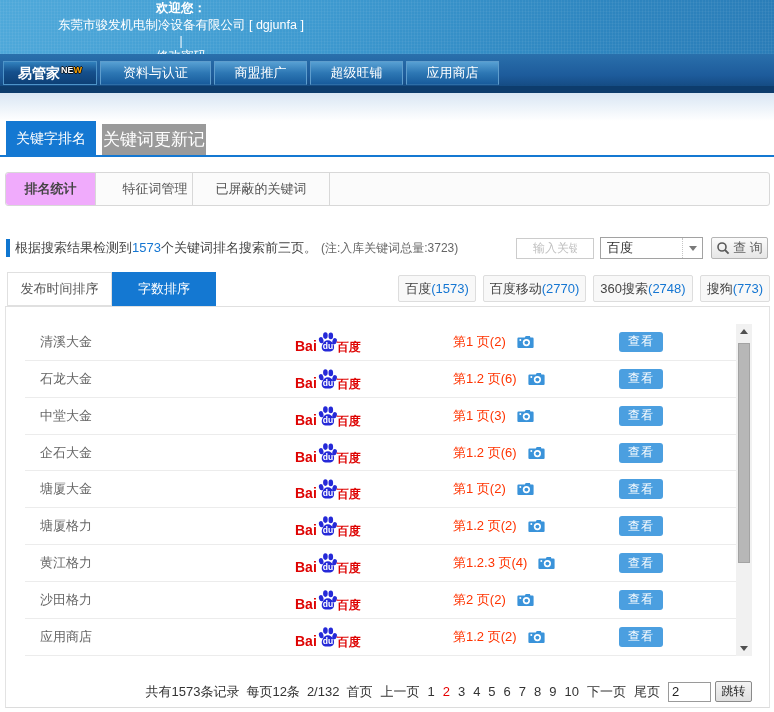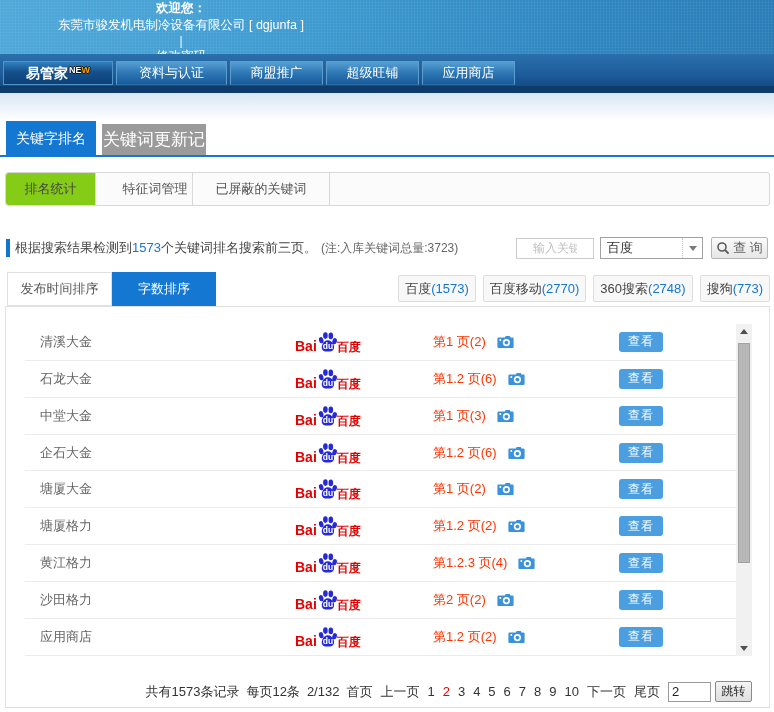--- a/index.html
+++ b/index.html
@@ -36,21 +36,21 @@
   .page-tabs { position:absolute; left:0; top:121px; width:774px; height:36px; }
   .page-tabs::after { content:""; position:absolute; left:0; top:34px; width:100%; height:2px; background:#1478d2; }
   .ptab { position:absolute; color:#fff; text-align:center; cursor:pointer; }
   .ptab.active { left:6px; width:90px; height:34px; top:0; background:#1478d2; font-size:14px; line-height:34px; }
   .ptab.inactive { left:102px; width:104px; height:31px; top:3px; background:#9a9a9a; font-size:17px; line-height:31px; }
   
   .subtab-bar { position:absolute; left:5px; top:172px; width:765px; height:34px;
     background:#fbfbfb; border:1px solid #d8d8d8; border-radius:3px; display:flex; }
   .subtab { height:32px; line-height:32px; text-align:center; font-size:13px; color:#555;
     border-right:1px solid #d8d8d8; cursor:pointer; }
-  .subtab.active { background:#84cc16; color:#444; border-top-left-radius:3px; border-bottom-left-radius:3px; }
+  .subtab.active { background:#f0abfc; color:#444; border-top-left-radius:3px; border-bottom-left-radius:3px;font-weight:bold; }
   .subtab.t0 { width:90px; } .subtab.t1 { width:97px;padding-left:22px; } .subtab.t2 { width:137px; }
   
   .info-row { position:absolute; left:5px; top:235px; width:765px; height:26px;
     display:flex; align-items:center; }
   .accent { width:4px; height:18px; background:#0f76d0; margin-left:1px; margin-right:5px; }
   .summary { font-size:13px; color:#444; white-space:nowrap; }
   .summary .cnt { color:#1576d2; }
   .summary .note { font-size:12px; color:#666; margin-left:4px; }
   .search-area { margin-left:auto; margin-right:2px; display:flex; align-items:center; }
   .kw-input { width:78px; height:21px; border:1px solid #ccc; font-size:12px; color:#444;
@@ -81,21 +81,21 @@
   .table-box { position:absolute; left:5px; top:307px; width:765px; height:401px;
     border-left:1px solid #e3e3e3; border-right:1px solid #e3e3e3; border-bottom:1px solid #dcdcdc; background:#fff; }
   .rows { position:absolute; left:19px; top:17px; width:711px; }
   .row { position:relative; height:36.86px; border-bottom:1px solid #ececec; }
   .row .kw { position:absolute; left:15px; top:50%; transform:translateY(-50%); font-size:13px; color:#666; }
   .row .logo { position:absolute; left:270px; top:50%; transform:translateY(-50%);
     display:flex; align-items:flex-end; }
   .logo .bai { color:#de0302; font-weight:bold; font-size:14px; line-height:13px; letter-spacing:0; }
   .logo .cn  { color:#de0302; font-weight:bold; font-size:12px; line-height:12px; }
   .logo svg { margin:0 -1px 0 0; display:block; }
-  .row .rankwrap { position:absolute; left:408px; top:50%; transform:translateY(-50%);
+  .row .rankwrap { position:absolute; left:428px; top:50%; transform:translateY(-50%);
     display:flex; align-items:center; }
   .row .rank { font-size:13px; color:#f30; white-space:nowrap; }
   .row .cam { margin-left:11px; display:flex; cursor:pointer; }
   .row .view-btn { position:absolute; left:594px; top:50%; transform:translateY(-50%);
     width:44px; height:20px; border-radius:3px; background:#4b9fe0; color:#fff; font-size:12px;
     display:flex; align-items:center; justify-content:center; letter-spacing:1px; cursor:pointer; border:none; }
   
   .sbar { position:absolute; left:730px; top:17px; width:16px; height:332px; background:#f1f1f1; }
   .sbar .btn { position:absolute; left:0; width:16px; height:15px; display:flex; align-items:center; justify-content:center; }
   .sbar .btn.up { top:0; } .sbar .btn.down { bottom:0; }
@@ -125,21 +125,21 @@
     <span>东莞市骏发机电制冷设备有限公司 [ dgjunfa ]</span>
     <span class="sep">|</span>
     <a>修改密码</a>
     <span class="sep">|</span>
     <a>安全退出</a>
   </div>
 </div>
 
 <div class="navbar">
   <div class="nav-tabs">
-    <div class="nav-tab active" style="width:110px"><span>易管家</span><span class="nav-badge"><span class="ne">NE</span><span class="w">W</span></span></div>
+    <div class="nav-tab active" style="width:94px"><span>易管家</span><span class="nav-badge"><span class="ne">NE</span><span class="w">W</span></span></div>
     <div class="nav-tab" style="width:111px"><span>资料与认证</span></div>
     <div class="nav-tab" style="width:93px"><span>商盟推广</span></div>
     <div class="nav-tab" style="width:93px"><span>超级旺铺</span></div>
     <div class="nav-tab" style="width:93px"><span>应用商店</span></div>
   </div>
 </div>
 
 <div class="lightstrip"></div>
 
 <div class="page-tabs">

